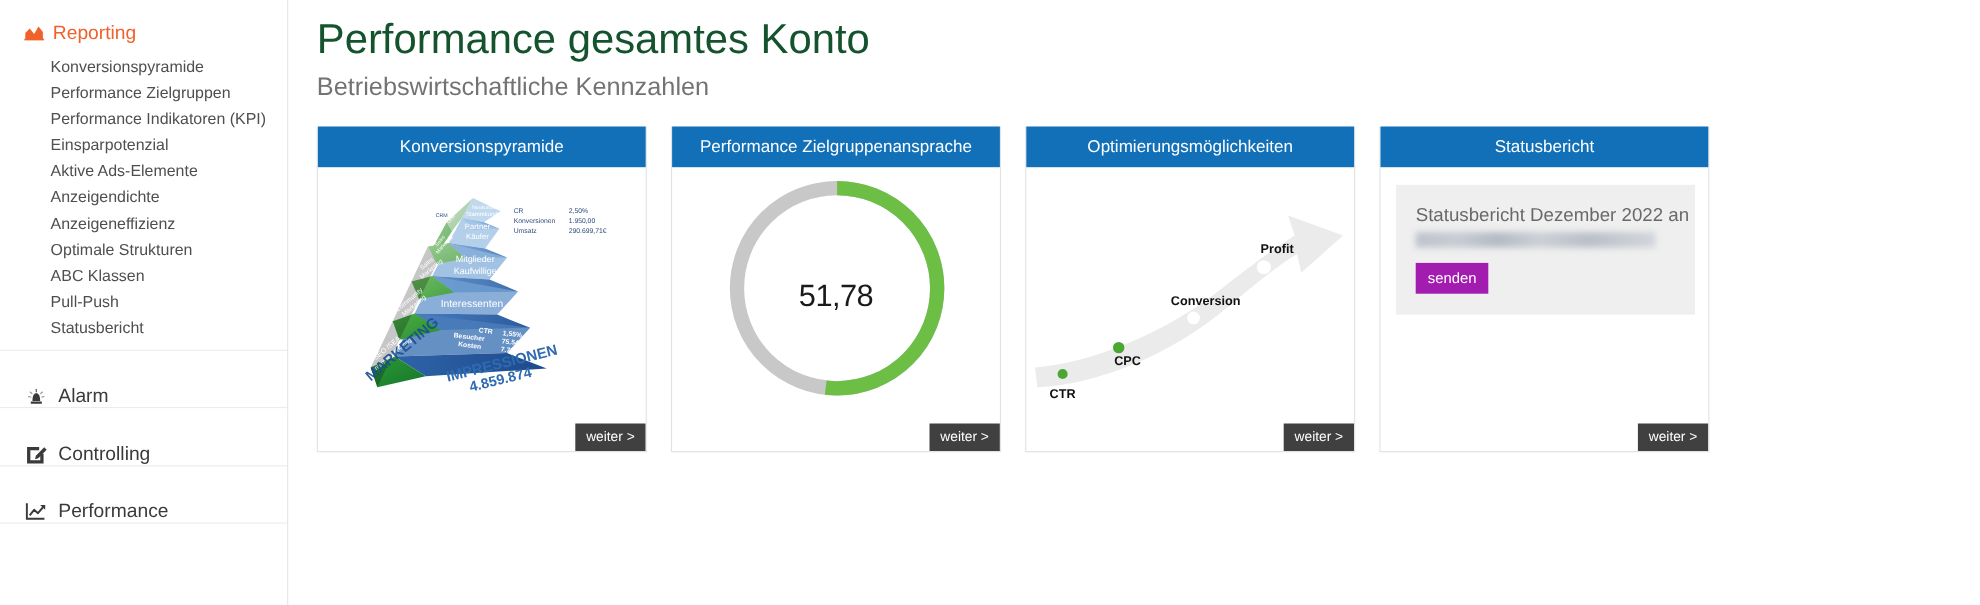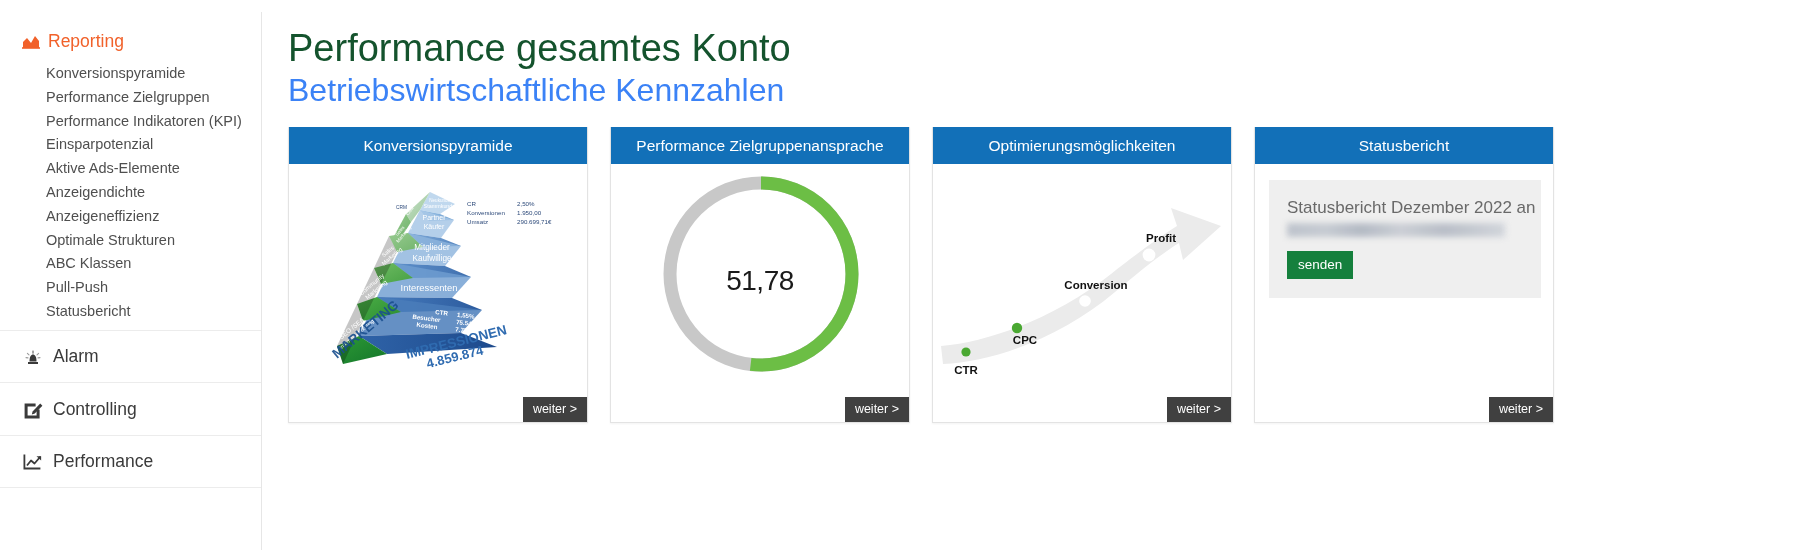--- a/index.html
+++ b/index.html
@@ -2,21 +2,21 @@
 <html><head>
 <meta charset="utf-8">
 <style>
   * { box-sizing: border-box; margin: 0; padding: 0; }
   html, body {
     width: 1800px; height: 550px;
     background: #ffffff;
     font-family: "Liberation Sans", sans-serif;
     overflow: hidden;
   }
-  #app { position: relative; width: 1800px; height: 460px; display: flex; margin-top: 12px; }
+  #app { position: relative; width: 1800px; height: 460px; display: flex; }
 
   
   #sidebar {
     width: 262px;
     flex: 0 0 262px;
     height: 550px;
     background: #ffffff;
     border-right: 1px solid #e6e6e6;
     padding-top: 16px;
     position: relative;
@@ -36,21 +36,21 @@
   .side-sub-item {
     font-size: 14.5px;
     color: #4f4f4f;
     line-height: 23.8px;
     padding-left: 46px;
     white-space: nowrap;
     cursor: pointer;
   }
 
   .side-main-item {
-    display: flex; align-items: center; gap: 9px;
+    display: flex; align-items: flex-end; gap: 9px;
     height: 52.5px;
     padding-left: 22px;
     border-top: 1px solid #ececec;
     font-size: 17.5px;
     color: #3a3a3a;
     cursor: pointer;
   }
   .side-main-item .ico { width: 22px; height: 20px; display: inline-flex; align-items: center; justify-content: center; }
   .side-divider-bottom { border-top: 1px solid #ececec; }
 
@@ -62,23 +62,23 @@
   }
   #page-title {
     font-size: 38px;
     font-weight: 400;
     color: #14532d;
     letter-spacing: 0px;
     margin-top: 13px;
     line-height: 46px;
   }
   #page-subtitle {
-    font-size: 32px;
+    font-size: 23px;
     font-weight: 400;
-    color: #3b82f6;
+    color: #737373;
     margin-top: 4px;
     line-height: 30px;
   }
 
   
   #cards {
     display: flex;
     gap: 22px;
     margin-top: 22px;
   }
@@ -156,21 +156,21 @@
   #status-blur {
     margin: 4px 0 0 18px;
     width: 218px; height: 14px;
     background: linear-gradient(90deg,#b9bfc9 0%,#c3c8d0 18%,#aeb5c0 34%,#c8ccd3 52%,#b4bac4 72%,#cfd3d9 100%);
     filter: blur(3px);
     opacity: .92;
   }
   #senden-btn {
     margin: 14px 0 0 18px;
     display: inline-block;
-    background: #15803d;
+    background: #a21caf;
     color: #ffffff;
     font-size: 13.5px;
     padding: 6px 11px 7px 11px;
     cursor: pointer;
   }
 </style>
 </head>
 <body>
 
 <div id="app">

